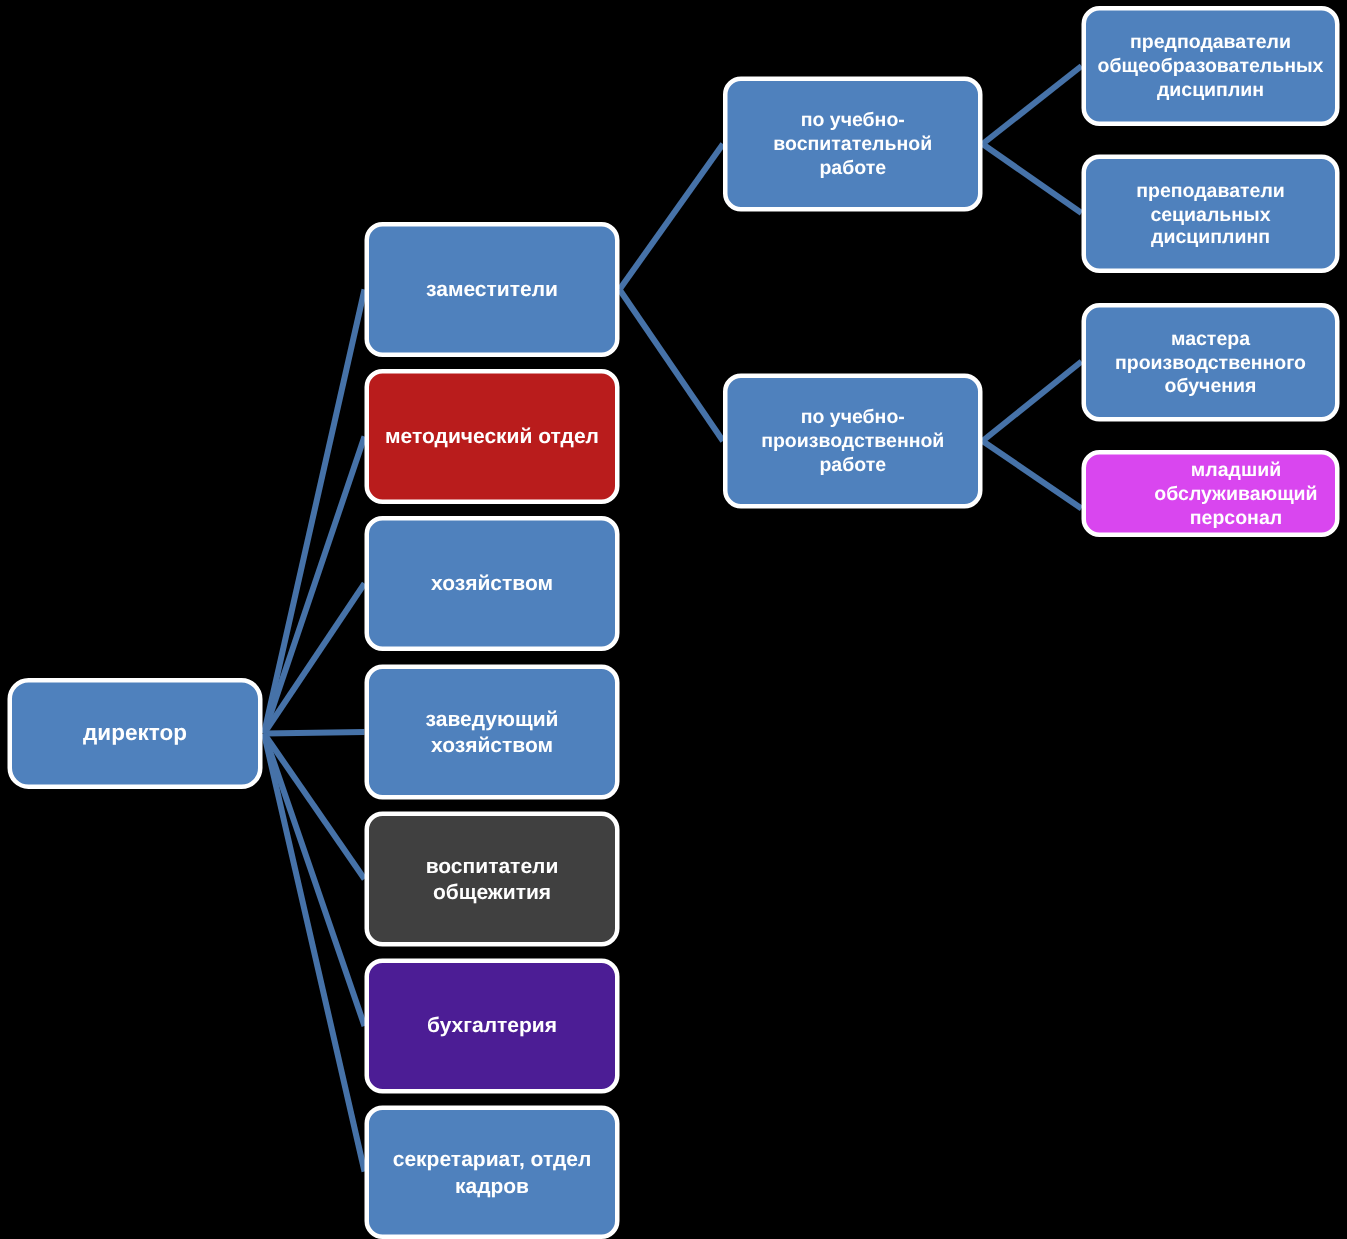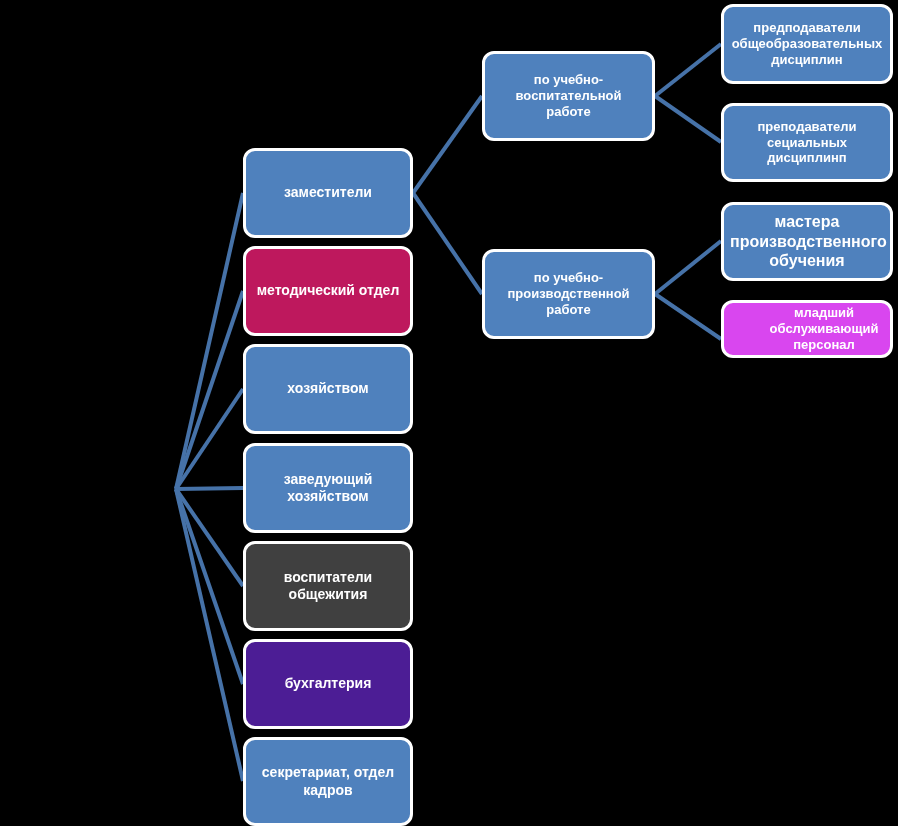--- a/index.html
+++ b/index.html
@@ -66,26 +66,29 @@
       <line x1="176" y1="489" x2="243" y2="684" stroke="#4672A8" stroke-width="4" stroke-linecap="butt"></line>
       <line x1="176" y1="489" x2="243" y2="781" stroke="#4672A8" stroke-width="4" stroke-linecap="butt"></line>
       <line x1="413" y1="193" x2="482" y2="96" stroke="#4672A8" stroke-width="4" stroke-linecap="butt"></line>
       <line x1="413" y1="193" x2="482" y2="294" stroke="#4672A8" stroke-width="4" stroke-linecap="butt"></line>
       <line x1="655" y1="96" x2="721" y2="44" stroke="#4672A8" stroke-width="4" stroke-linecap="butt"></line>
       <line x1="655" y1="96" x2="721" y2="142" stroke="#4672A8" stroke-width="4" stroke-linecap="butt"></line>
       <line x1="655" y1="294" x2="721" y2="241" stroke="#4672A8" stroke-width="4" stroke-linecap="butt"></line>
       <line x1="655" y1="294" x2="721" y2="339" stroke="#4672A8" stroke-width="4" stroke-linecap="butt"></line>
     </svg>
 
+  <div class="node root" style="left: 5px; top: 452px; width: 170px; height: 74px; background: rgb(79, 129, 189); border-color: rgb(255, 255, 255); color: rgb(255, 255, 255); font-size: 15px;">
+    <span class="node-label">директор</span>
+  </div>
 
   <div class="node" style="left: 243px; top: 148px; width: 170px; height: 90px; background: rgb(79, 129, 189); border-color: rgb(255, 255, 255); color: rgb(255, 255, 255); font-size: 14px;">
     <span class="node-label">заместители</span>
   </div>
 
-  <div class="node" style="left: 243px; top: 246px; width: 170px; height: 90px; background: #be185d; border-color: rgb(255, 255, 255); color: rgb(255, 255, 255); font-size: 14px;">
+  <div class="node" style="left: 243px; top: 246px; width: 170px; height: 90px; background: #b91c1c; border-color: rgb(255, 255, 255); color: rgb(255, 255, 255); font-size: 14px;">
     <span class="node-label">методический отдел</span>
   </div>
 
   <div class="node" style="left: 243px; top: 344px; width: 170px; height: 90px; background: rgb(79, 129, 189); border-color: rgb(255, 255, 255); color: rgb(255, 255, 255); font-size: 14px;">
     <span class="node-label">хозяйством</span>
   </div>
 
   <div class="node" style="left: 243px; top: 443px; width: 170px; height: 90px; background: rgb(79, 129, 189); border-color: rgb(255, 255, 255); color: rgb(255, 255, 255); font-size: 14px;">
     <span class="node-label">заведующий
 хозяйством</span>
@@ -122,21 +125,21 @@
 общеобразовательных
 дисциплин</span>
   </div>
 
   <div class="node" style="left: 721px; top: 103px; width: 172px; height: 79px; background: rgb(79, 129, 189); border-color: rgb(255, 255, 255); color: rgb(255, 255, 255); font-size: 13px;">
     <span class="node-label">преподаватели
 сециальных
 дисциплинп</span>
   </div>
 
-  <div class="node" style="left: 721px; top: 202px; width: 172px; height: 79px; background: rgb(79, 129, 189); border-color: rgb(255, 255, 255); color: rgb(255, 255, 255); font-size: 16px;">
+  <div class="node" style="left: 721px; top: 202px; width: 172px; height: 79px; background: rgb(79, 129, 189); border-color: rgb(255, 255, 255); color: rgb(255, 255, 255); font-size: 13px;">
     <span class="node-label">мастера
 производственного
 обучения</span>
   </div>
 
   <div class="node" style="left: 721px; top: 300px; width: 172px; height: 58px; background: #d946ef; border-color: rgb(255, 255, 255); color: rgb(255, 255, 255); font-size: 13px; padding-left: 40px;">
     <span class="node-label">младший
 обслуживающий
 персонал</span>
   </div>

